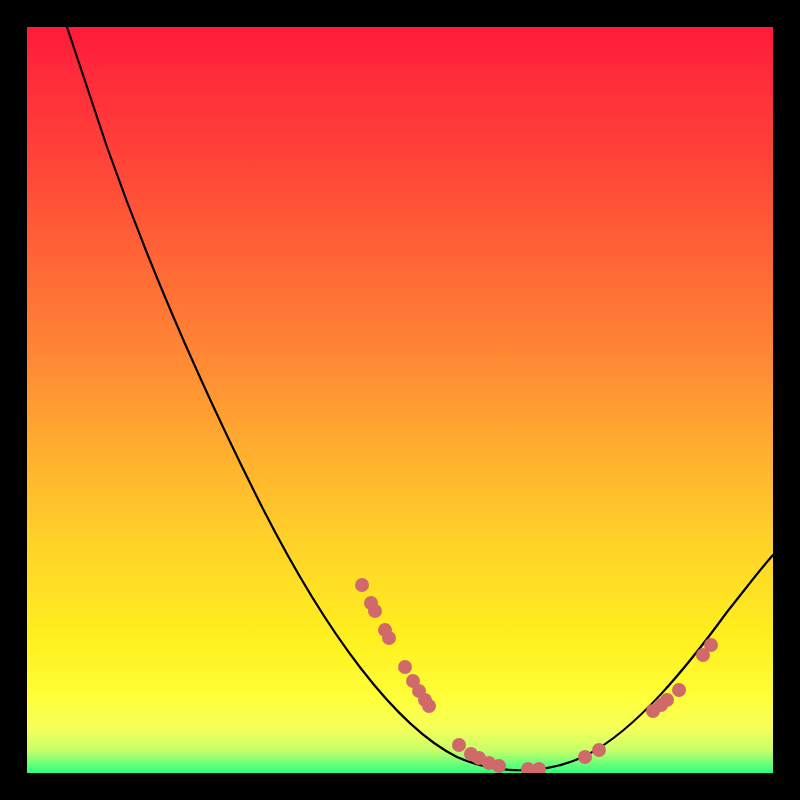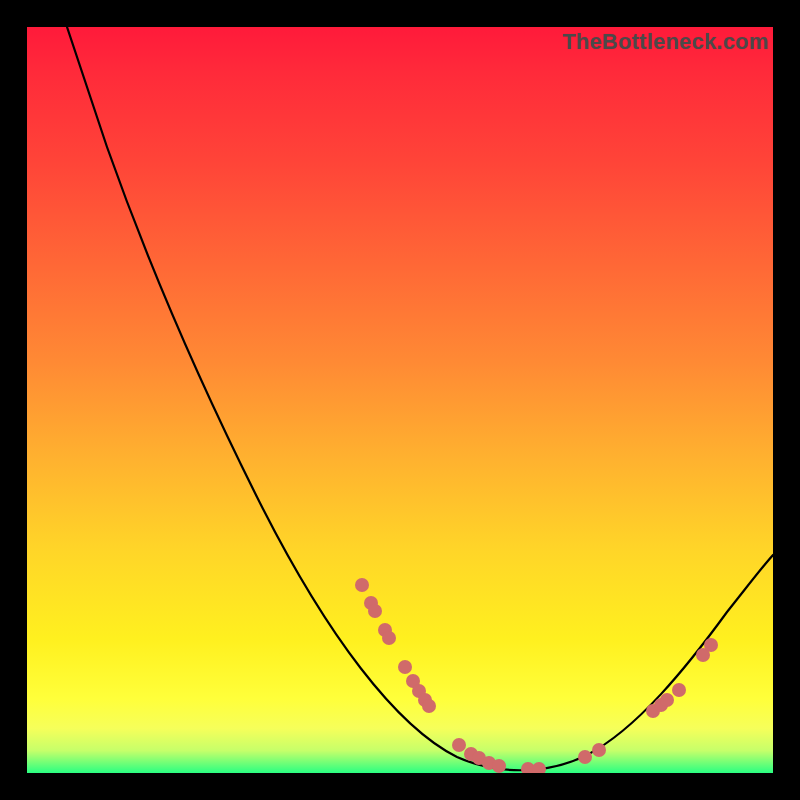--- a/index.html
+++ b/index.html
@@ -72,21 +72,20 @@
     fill: #d06a6a;
     stroke: none;
   }
 </style>
 </head>
 <body>
 
 <div class="frame">
   <div class="plot-area"></div>
 
-  <div class="watermark">TheBottleneck.com</div>
 
   <svg class="curve" viewBox="0 0 746 746">
     <path d="M 40 0 C 60 60 70 90 80 120 C 110 205 160 330 230 470 C 300 610 370 700 430 730 C 470 748 520 748 560 728 C 610 702 660 640 700 585 C 720 560 735 540 746 528"></path>
     <g id="markers">
         <circle class="marker" cx="335" cy="558" r="7"></circle>
         <circle class="marker" cx="344" cy="576" r="7"></circle>
         <circle class="marker" cx="348" cy="584" r="7"></circle>
         <circle class="marker" cx="358" cy="603" r="7"></circle>
         <circle class="marker" cx="362" cy="611" r="7"></circle>
         <circle class="marker" cx="378" cy="640" r="7"></circle>

